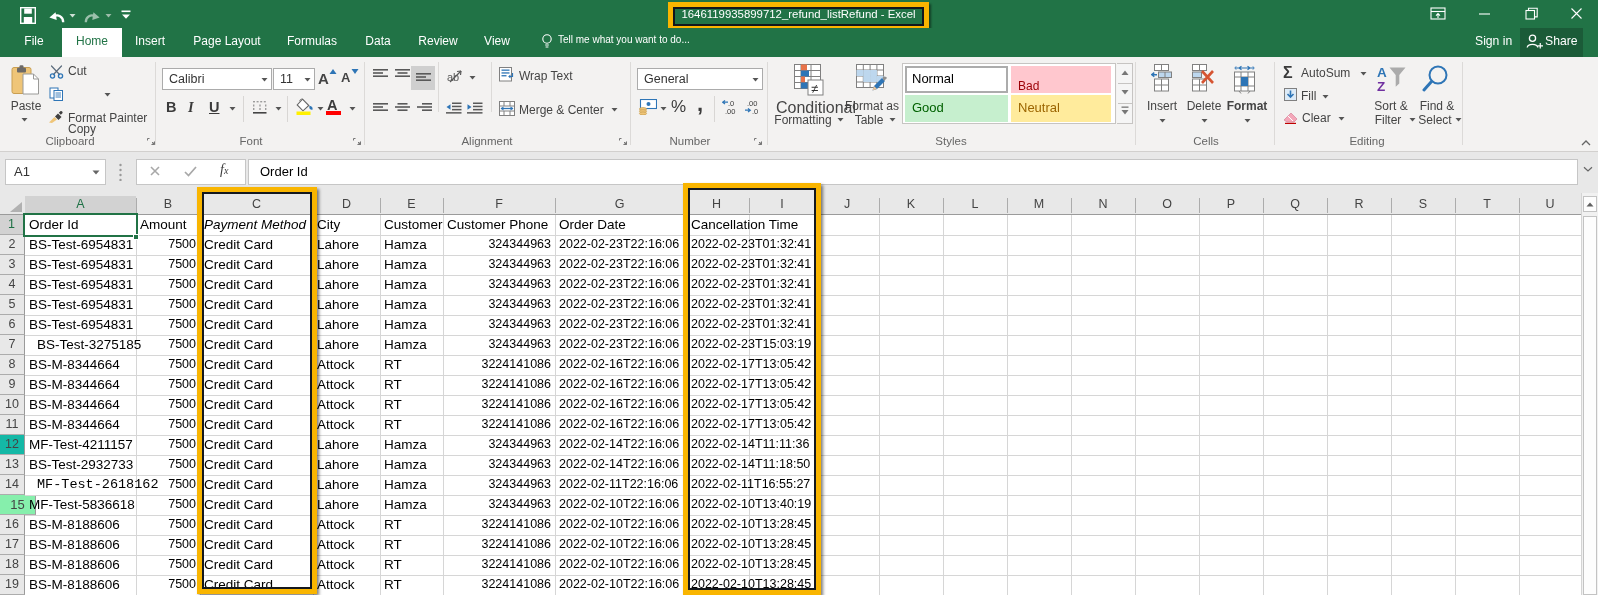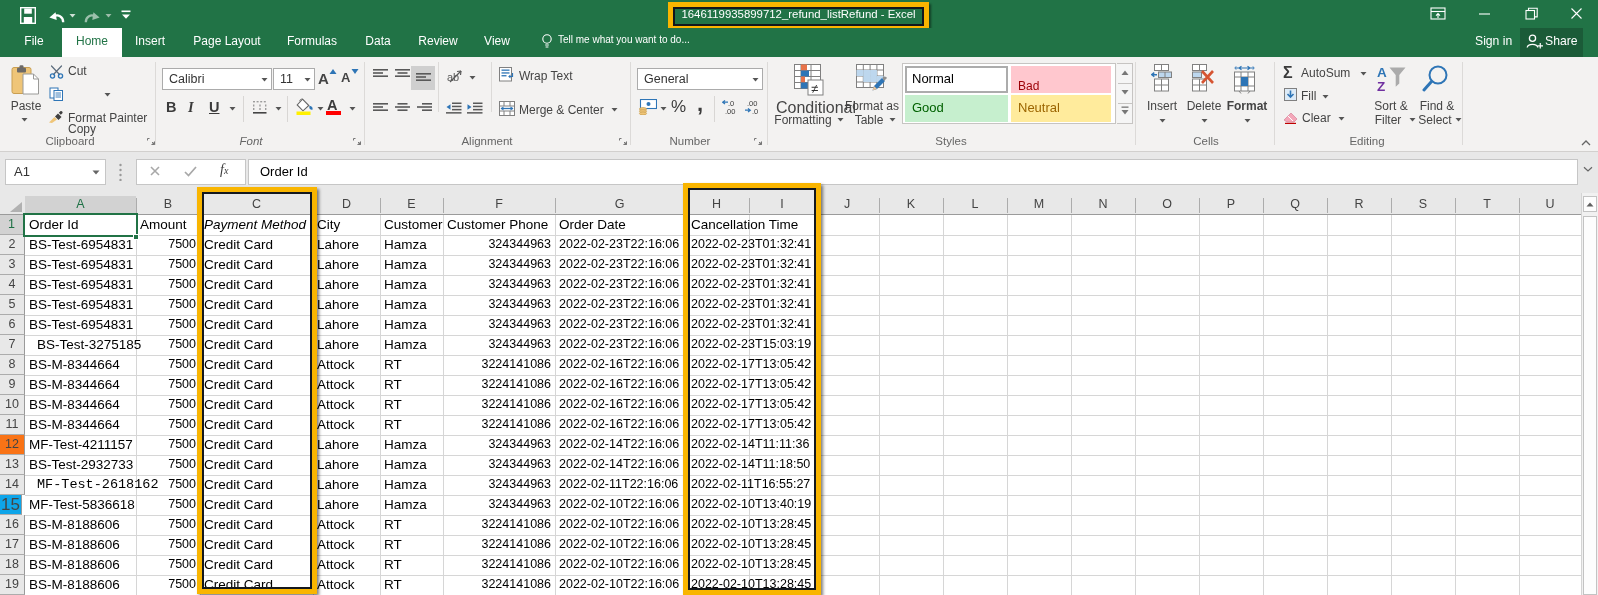--- a/index.html
+++ b/index.html
@@ -95,21 +95,21 @@
 <div class="t" style="position:absolute;left:1545px;top:34px;color:#fff;font-size:12.2px;">Share</div>
 <div style="position:absolute;left:0px;top:57px;width:1598px;height:95px;background:#F3F2F1;border-bottom:1px solid #D2D0CE;"></div>
 <div style="position:absolute;left:155px;top:62px;width:1px;height:83px;background:#DCDAD8;"></div>
 <div style="position:absolute;left:364px;top:62px;width:1px;height:83px;background:#DCDAD8;"></div>
 <div style="position:absolute;left:630px;top:62px;width:1px;height:83px;background:#DCDAD8;"></div>
 <div style="position:absolute;left:767px;top:62px;width:1px;height:83px;background:#DCDAD8;"></div>
 <div style="position:absolute;left:1135px;top:62px;width:1px;height:83px;background:#DCDAD8;"></div>
 <div style="position:absolute;left:1274px;top:62px;width:1px;height:83px;background:#DCDAD8;"></div>
 <div style="position:absolute;left:1462px;top:62px;width:1px;height:83px;background:#DCDAD8;"></div>
 <div style="position:absolute;left:10px;top:135px;width:120px;height:12px;color:#666;font-size:11.5px;text-align:center;">Clipboard</div>
-<div style="position:absolute;left:191px;top:135px;width:120px;height:12px;color:#666;font-size:11.5px;text-align:center;font-style:italic;">Font</div>
+<div style="position:absolute;left:191px;top:135px;width:120px;height:12px;color:#666;font-size:11.5px;text-align:center;">Font</div>
 <div style="position:absolute;left:427px;top:135px;width:120px;height:12px;color:#666;font-size:11.5px;text-align:center;">Alignment</div>
 <div style="position:absolute;left:630px;top:135px;width:120px;height:12px;color:#666;font-size:11.5px;text-align:center;">Number</div>
 <div style="position:absolute;left:891px;top:135px;width:120px;height:12px;color:#666;font-size:11.5px;text-align:center;">Styles</div>
 <div style="position:absolute;left:1146px;top:135px;width:120px;height:12px;color:#666;font-size:11.5px;text-align:center;">Cells</div>
 <div style="position:absolute;left:1307px;top:135px;width:120px;height:12px;color:#666;font-size:11.5px;text-align:center;">Editing</div>
 <div style="position:absolute;left:146px;top:137px;width:10px;height:10px;">
     <svg width="10" height="10" viewBox="0 0 10 10">
       <g stroke="#777" fill="none" stroke-width="1">
         <path d="M1.5 3.5 v-2 h2 M6 5 l2.5 2.5 M8.5 4.5 v3 h-3"></path>
       </g>
@@ -702,24 +702,24 @@
 <div style="position:absolute;left:0px;top:235px;width:25px;height:20px;background:#E8E8E8;border-right:1px solid #9B9B9B;border-bottom:1px solid #ACACAC;color:#444;font-size:12.5px;text-align:center;line-height:19px;">2</div>
 <div style="position:absolute;left:0px;top:255px;width:25px;height:20px;background:#E8E8E8;border-right:1px solid #9B9B9B;border-bottom:1px solid #ACACAC;color:#444;font-size:12.5px;text-align:center;line-height:19px;">3</div>
 <div style="position:absolute;left:0px;top:275px;width:25px;height:20px;background:#E8E8E8;border-right:1px solid #9B9B9B;border-bottom:1px solid #ACACAC;color:#444;font-size:12.5px;text-align:center;line-height:19px;">4</div>
 <div style="position:absolute;left:0px;top:295px;width:25px;height:20px;background:#E8E8E8;border-right:1px solid #9B9B9B;border-bottom:1px solid #ACACAC;color:#444;font-size:12.5px;text-align:center;line-height:19px;">5</div>
 <div style="position:absolute;left:0px;top:315px;width:25px;height:20px;background:#E8E8E8;border-right:1px solid #9B9B9B;border-bottom:1px solid #ACACAC;color:#444;font-size:12.5px;text-align:center;line-height:19px;">6</div>
 <div style="position:absolute;left:0px;top:335px;width:25px;height:20px;background:#E8E8E8;border-right:1px solid #9B9B9B;border-bottom:1px solid #ACACAC;color:#444;font-size:12.5px;text-align:center;line-height:19px;">7</div>
 <div style="position:absolute;left:0px;top:355px;width:25px;height:20px;background:#E8E8E8;border-right:1px solid #9B9B9B;border-bottom:1px solid #ACACAC;color:#444;font-size:12.5px;text-align:center;line-height:19px;">8</div>
 <div style="position:absolute;left:0px;top:375px;width:25px;height:20px;background:#E8E8E8;border-right:1px solid #9B9B9B;border-bottom:1px solid #ACACAC;color:#444;font-size:12.5px;text-align:center;line-height:19px;">9</div>
 <div style="position:absolute;left:0px;top:395px;width:25px;height:20px;background:#E8E8E8;border-right:1px solid #9B9B9B;border-bottom:1px solid #ACACAC;color:#444;font-size:12.5px;text-align:center;line-height:19px;">10</div>
 <div style="position:absolute;left:0px;top:415px;width:25px;height:20px;background:#E8E8E8;border-right:1px solid #9B9B9B;border-bottom:1px solid #ACACAC;color:#444;font-size:12.5px;text-align:center;line-height:19px;">11</div>
-<div style="position:absolute;left:0px;top:435px;width:25px;height:20px;background:#f97316;border-right:1px solid #9B9B9B;border-bottom:1px solid #ACACAC;color:#444;font-size:12.5px;text-align:center;line-height:19px;">12</div>
+<div style="position:absolute;left:0px;top:435px;width:25px;height:20px;background:#14b8a6;border-right:1px solid #9B9B9B;border-bottom:1px solid #ACACAC;color:#444;font-size:12.5px;text-align:center;line-height:19px;">12</div>
 <div style="position:absolute;left:0px;top:455px;width:25px;height:20px;background:#E8E8E8;border-right:1px solid #9B9B9B;border-bottom:1px solid #ACACAC;color:#444;font-size:12.5px;text-align:center;line-height:19px;">13</div>
 <div style="position:absolute;left:0px;top:475px;width:25px;height:20px;background:#E8E8E8;border-right:1px solid #9B9B9B;border-bottom:1px solid #ACACAC;color:#444;font-size:12.5px;text-align:center;line-height:19px;">14</div>
-<div style="position:absolute;left:0px;top:495px;width:22px;height:20px;background:#0ea5e9;border-right:1px solid #9B9B9B;border-bottom:1px solid #ACACAC;color:#444;font-size:17px;text-align:center;line-height:19px;">15</div>
+<div style="position:absolute;left:0px;top:495px;width:36px;height:20px;background:#86efac;border-right:1px solid #9B9B9B;border-bottom:1px solid #ACACAC;color:#444;font-size:13px;text-align:center;line-height:19px;">15</div>
 <div style="position:absolute;left:0px;top:515px;width:25px;height:20px;background:#E8E8E8;border-right:1px solid #9B9B9B;border-bottom:1px solid #ACACAC;color:#444;font-size:12.5px;text-align:center;line-height:19px;">16</div>
 <div style="position:absolute;left:0px;top:535px;width:25px;height:20px;background:#E8E8E8;border-right:1px solid #9B9B9B;border-bottom:1px solid #ACACAC;color:#444;font-size:12.5px;text-align:center;line-height:19px;">17</div>
 <div style="position:absolute;left:0px;top:555px;width:25px;height:20px;background:#E8E8E8;border-right:1px solid #9B9B9B;border-bottom:1px solid #ACACAC;color:#444;font-size:12.5px;text-align:center;line-height:19px;">18</div>
 <div style="position:absolute;left:0px;top:575px;width:25px;height:20px;background:#E8E8E8;border-right:1px solid #9B9B9B;border-bottom:1px solid #ACACAC;color:#444;font-size:12.5px;text-align:center;line-height:19px;">19</div>
 <div style="position:absolute;left:136px;top:215px;width:1px;height:380px;background:#D6D6D6;"></div>
 <div style="position:absolute;left:200px;top:215px;width:1px;height:380px;background:#D6D6D6;"></div>
 <div style="position:absolute;left:313px;top:215px;width:1px;height:380px;background:#D6D6D6;"></div>
 <div style="position:absolute;left:380px;top:215px;width:1px;height:380px;background:#D6D6D6;"></div>
 <div style="position:absolute;left:443px;top:215px;width:1px;height:380px;background:#D6D6D6;"></div>
 <div style="position:absolute;left:555px;top:215px;width:1px;height:380px;background:#D6D6D6;"></div>

